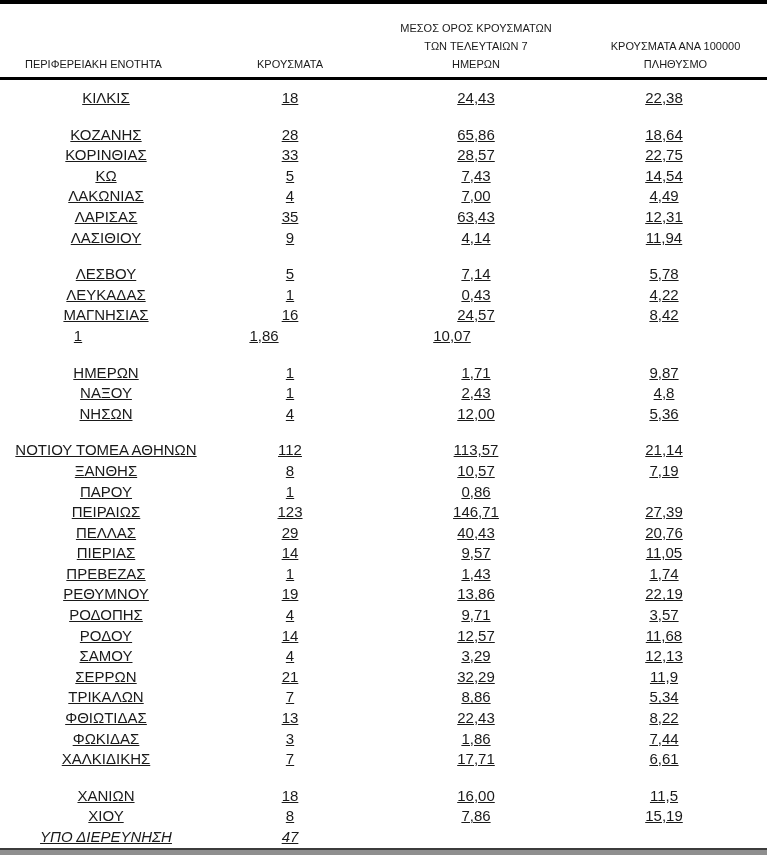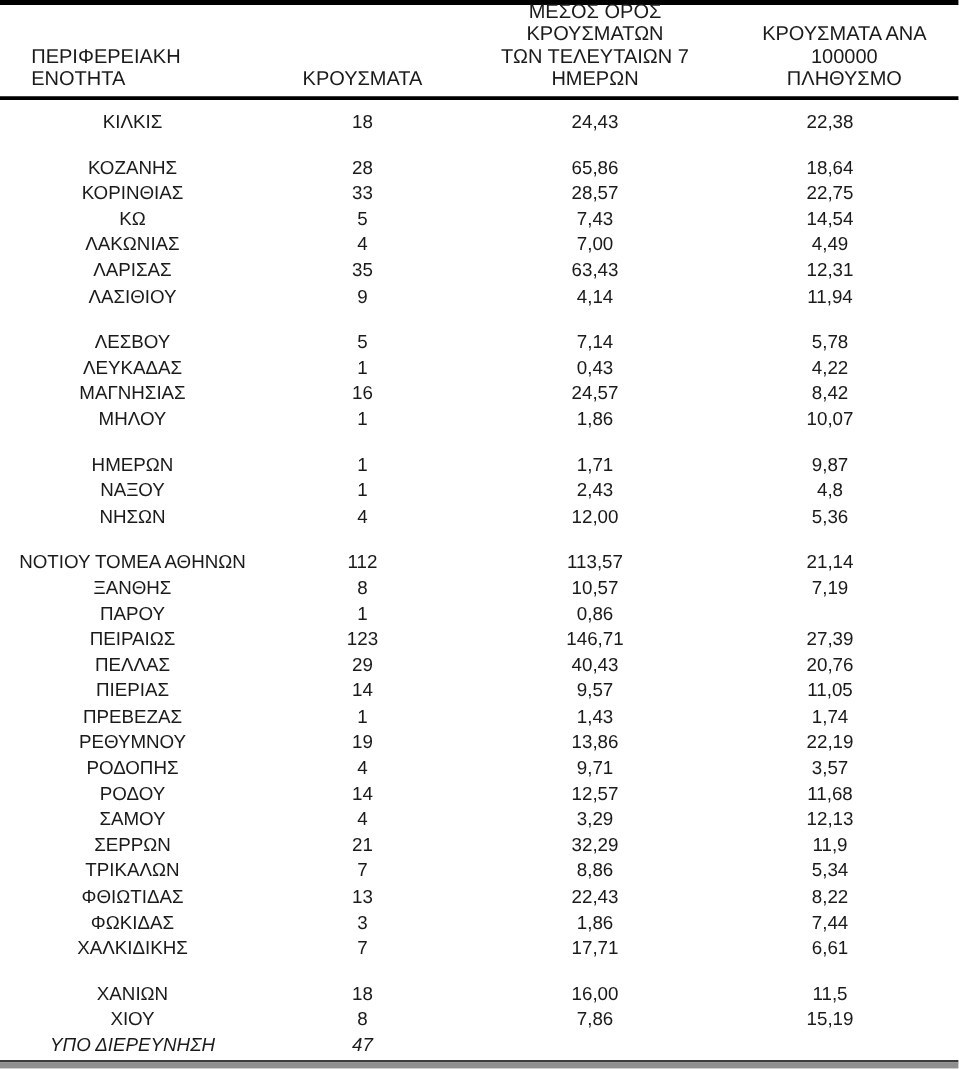--- a/index.html
+++ b/index.html
@@ -13,26 +13,26 @@
   .sheet{position:relative;width:767px;height:855px;background:#ffffff;overflow:hidden;}
   .top-rule{height:4px;background:#000000;}
   .header{
     display:flex;align-items:flex-end;
     height:73px;padding-bottom:4px;box-sizing:border-box;
   }
   .c1{width:212px;}
   .c2{width:156px;}
   .c3{width:216px;}
   .c4{width:183px;}
-  .hc{font-size:16px;line-height:18px;text-align:center;box-sizing:border-box;}
+  .hc{font-size:11px;line-height:18px;text-align:center;box-sizing:border-box;}
   .hc.c1{text-align:left;padding-left:25px;}
   .hc.c4{}
   .header-rule{height:3px;background:#000000;}
   .tbody{padding-top:8px;}
-  .row{display:flex;height:20.6px;}
+  .row{display:flex;height:20.6px;text-decoration:underline;}
   .row.italic{font-style:italic;}
   .cell{font-size:15px;line-height:20.6px;text-align:center;box-sizing:border-box;white-space:nowrap;}
   .cell.c4{padding-right:23px;}
   .spacer{height:16px;}
   .bottom-rule{position:absolute;left:0;right:0;bottom:0;}
   .bottom-rule .thin{height:2px;background:#3c3c3c;}
   .bottom-rule .thick{height:5px;background:#8f8f8f;}
 </style>
 </head>
 <body>
@@ -118,21 +118,20 @@
         <div class="cell c3">0,43</div>
         <div class="cell c4">4,22</div>
       </div>
       <div class="row">
         <div class="cell c1">ΜΑΓΝΗΣΙΑΣ</div>
         <div class="cell c2">16</div>
         <div class="cell c3">24,57</div>
         <div class="cell c4">8,42</div>
       </div>
       <div class="row">
-        <div class="cell c1">ΜΗΛΟΥ</div>
         <div class="cell c2">1</div>
         <div class="cell c3">1,86</div>
         <div class="cell c4">10,07</div>
       </div>
       <div class="spacer"></div>
       <div class="row">
         <div class="cell c1">ΗΜΕΡΩΝ</div>
         <div class="cell c2">1</div>
         <div class="cell c3">1,71</div>
         <div class="cell c4">9,87</div>

